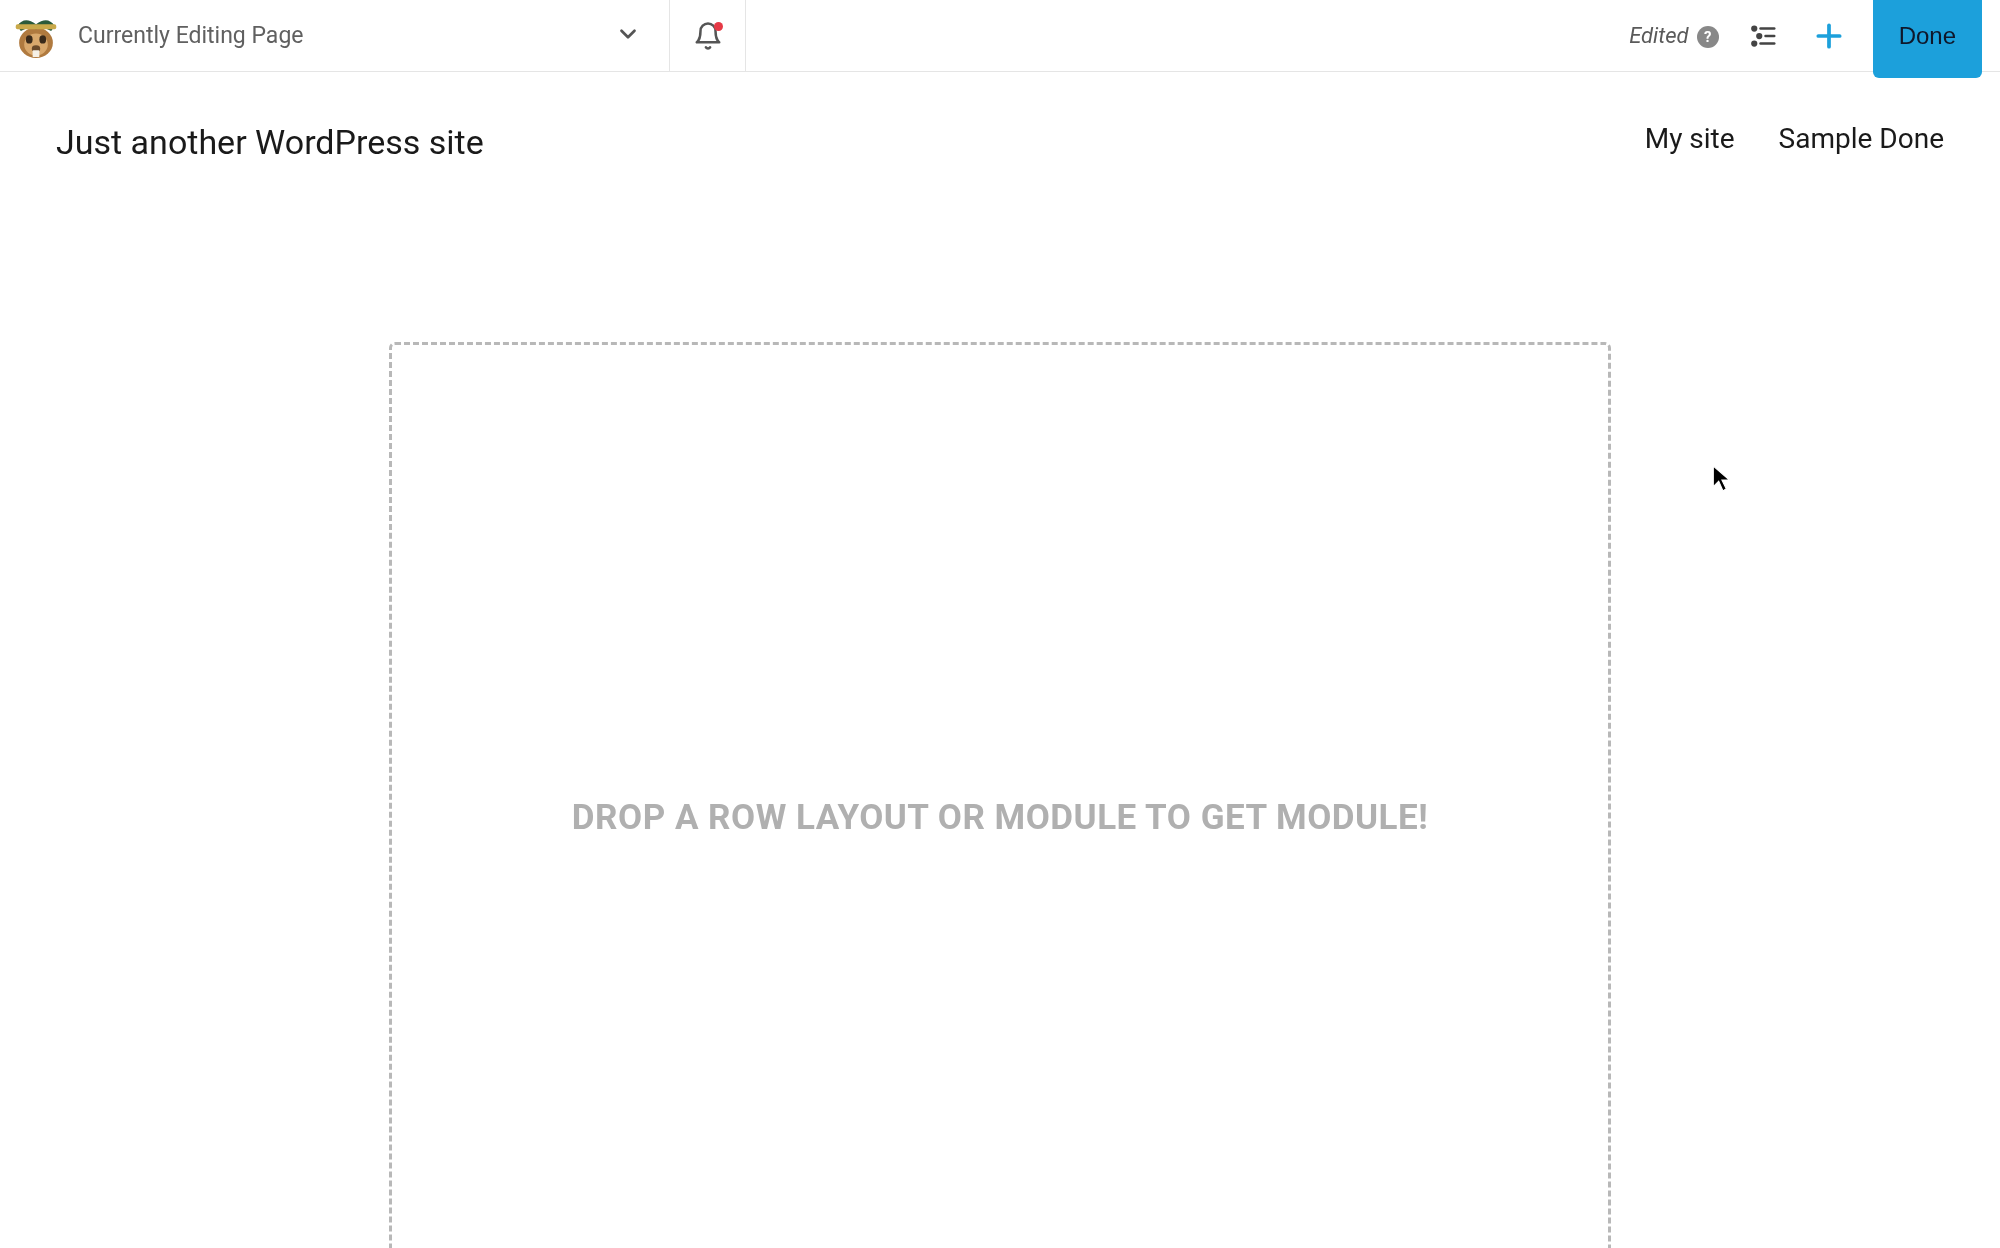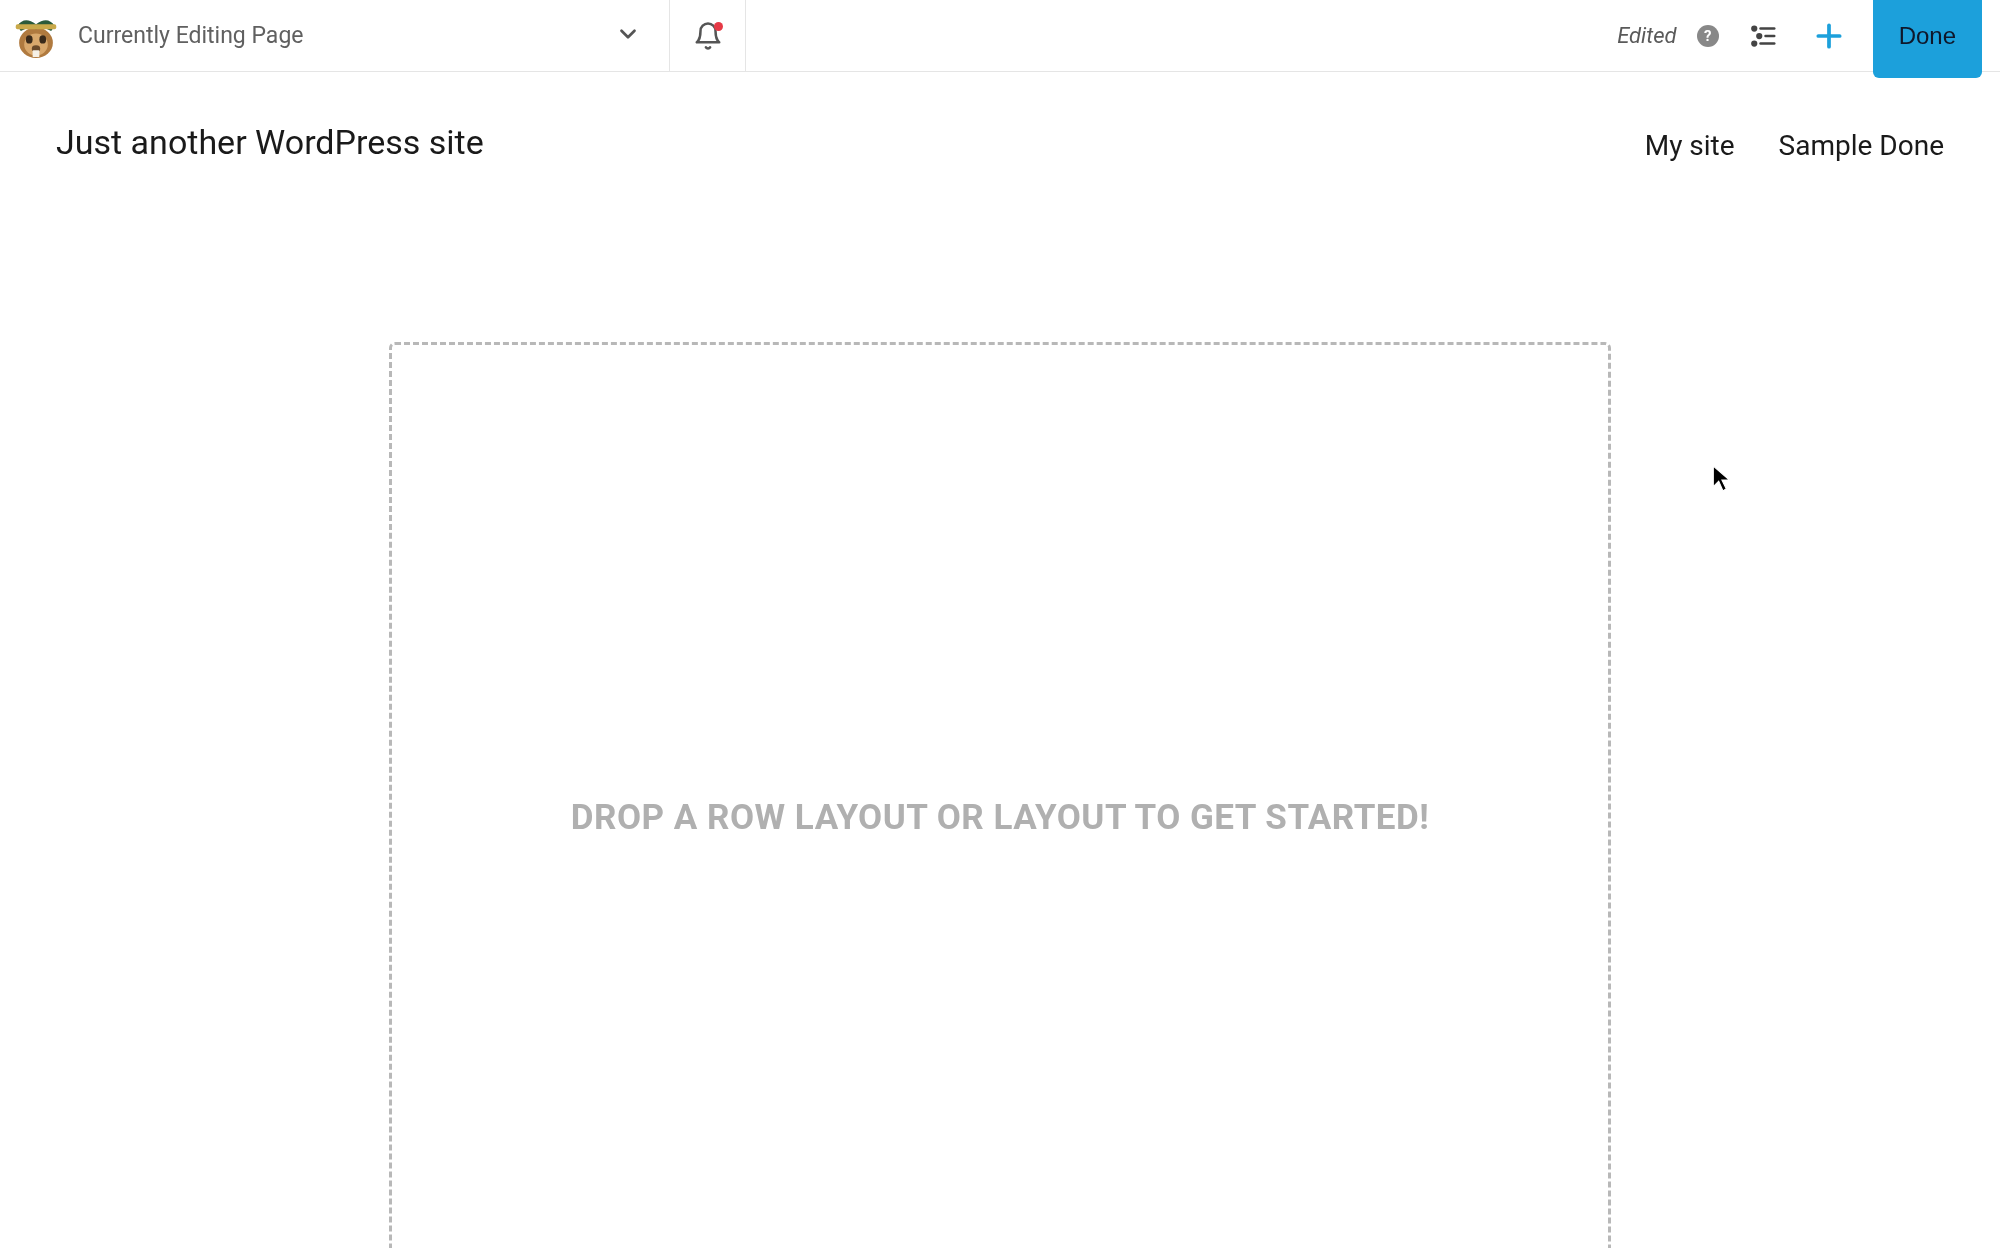--- a/index.html
+++ b/index.html
@@ -76,22 +76,22 @@
       display: flex;
       align-items: center;
       gap: 22px;
       padding-right: 10px;
     }
     .edited-label {
       font-size: 22px;
       font-style: italic;
       color: #5a5a5a;
       display: flex;
-      align-items: center;
-      gap: 20px;
+      align-items: flex-end;
+      gap: 8px;
     }
     .help-circle {
       width: 22px;
       height: 22px;
       border-radius: 50%;
       background: #888;
       color: #fff;
       display: inline-flex;
       align-items: center;
       justify-content: center;
@@ -112,21 +112,21 @@
       color: #0f172a;
       font-size: 24px;
       font-weight: 500;
       border: none;
       border-radius: 6px;
       padding: 28px 26px;
       cursor: pointer;
     }
     .site-header {
       display: flex;
-      align-items: flex-end;
+      align-items: flex-start;
       padding: 50px 56px 40px 56px;
     }
     .site-title {
       font-size: 34px;
       font-weight: 400;
       color: #1a1a1a;
     }
     .site-nav {
       margin-left: auto;
       display: flex;
@@ -229,19 +229,19 @@
 <div class="site-header">
   <div class="site-title">Just another WordPress site</div>
   <nav class="site-nav">
     <a>My site</a>
     <a>Sample Done</a>
   </nav>
 </div>
 
 <div class="canvas-area">
   <div class="drop-zone">
-    <div class="drop-text">DROP A ROW LAYOUT OR LAYOUT TO GET STARTED!</div>
+    <div class="drop-text">DROP A ROW LAYOUT OR MODULE TO GET MODULE!</div>
   </div>
 </div>
 
 <svg class="cursor" width="22" height="28" viewBox="0 0 20 26">
   <path d="M1 1 L1 20 L6 15 L10 24 L13 22 L9 14 L16 14 Z" fill="#000" stroke="#fff" stroke-width="1"></path>
 </svg>
 
 </body></html>

